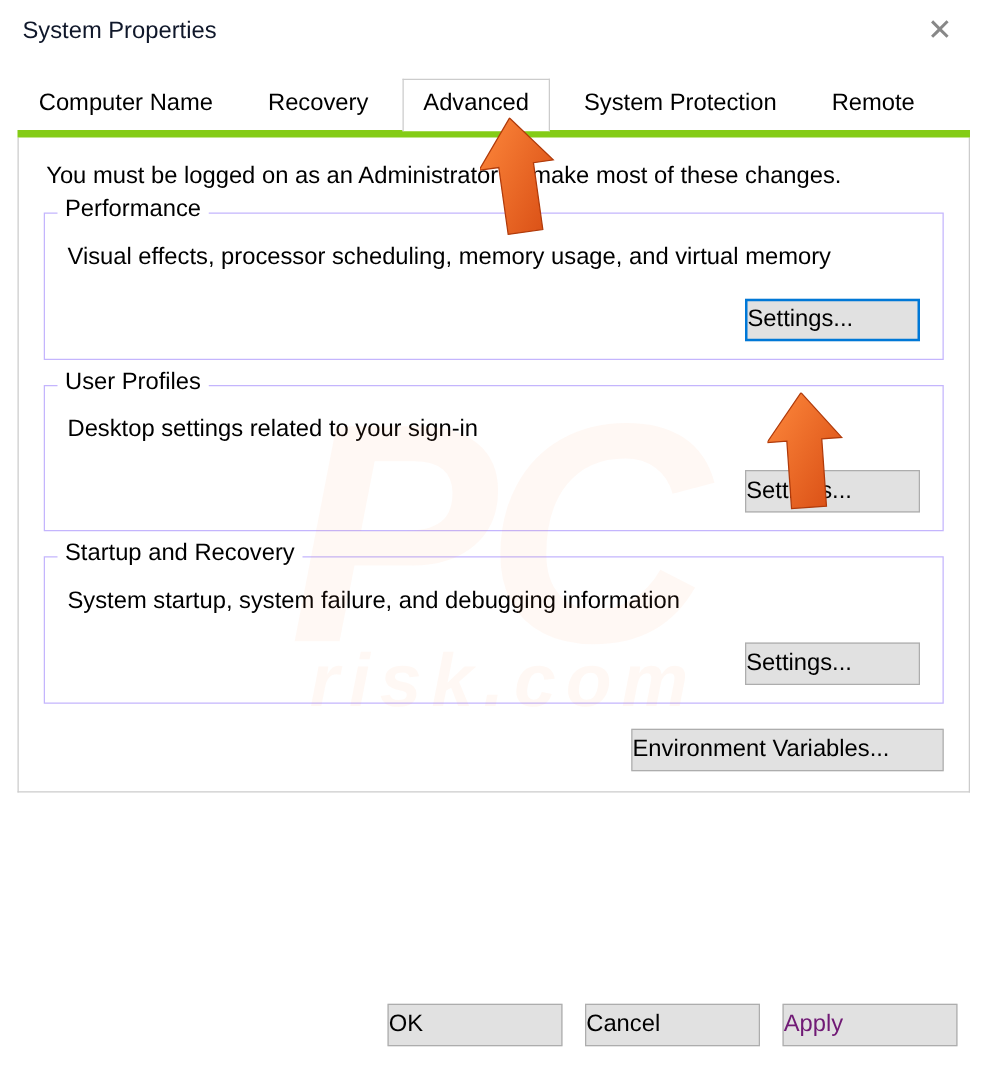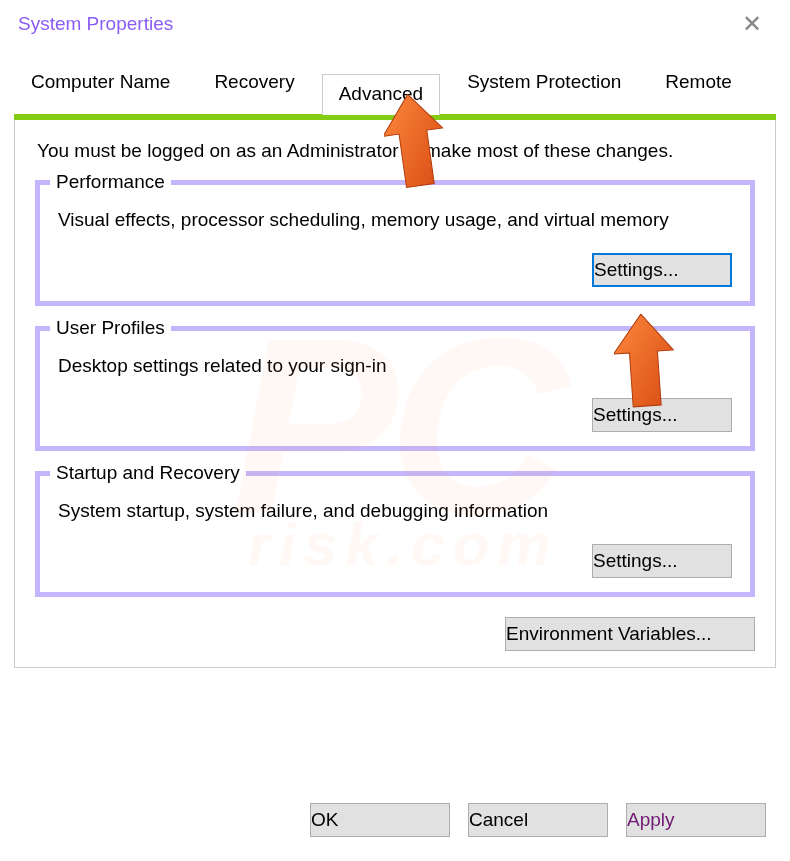--- a/index.html
+++ b/index.html
@@ -13,21 +13,21 @@
       position: relative;
       overflow: hidden;
     }
     .title-bar {
       display: flex;
       justify-content: space-between;
       align-items: center;
       padding: 10px 18px 6px 18px;
     }
     .title-bar .title {
-      color: #8b5cf6;
+      color: #0f172a;
       font-size: 19px;
     }
     .close-x {
       font-size: 24px;
       color: #888;
       font-weight: 300;
       padding: 0 10px;
       cursor: default;
     }
     .tabs {
@@ -44,35 +44,34 @@
       border-bottom: none;
       position: relative;
       background: #fff;
       cursor: default;
     }
     .tab.active {
       border-color: #ccc;
       margin-bottom: -1px;
       background: #fff;
       z-index: 2;
-      margin-top: 12px;
     }
     .content {
       border: 1px solid #ccc;
       border-top: none;
       margin: 0 14px;
       padding: 20px 20px 16px 20px;
     }
     .admin-msg {
       font-size: 19px;
       margin-bottom: 18px;
       padding: 0 2px;
     }
     .group {
-      border: 5px solid #c4b5fd;
+      border: 1px solid #c4b5fd;
       position: relative;
       margin-bottom: 20px;
       padding: 22px 18px 14px 18px;
     }
     .group-label {
       position: absolute;
       top: -14px;
       left: 10px;
       background: #fff;
       padding: 0 6px;

